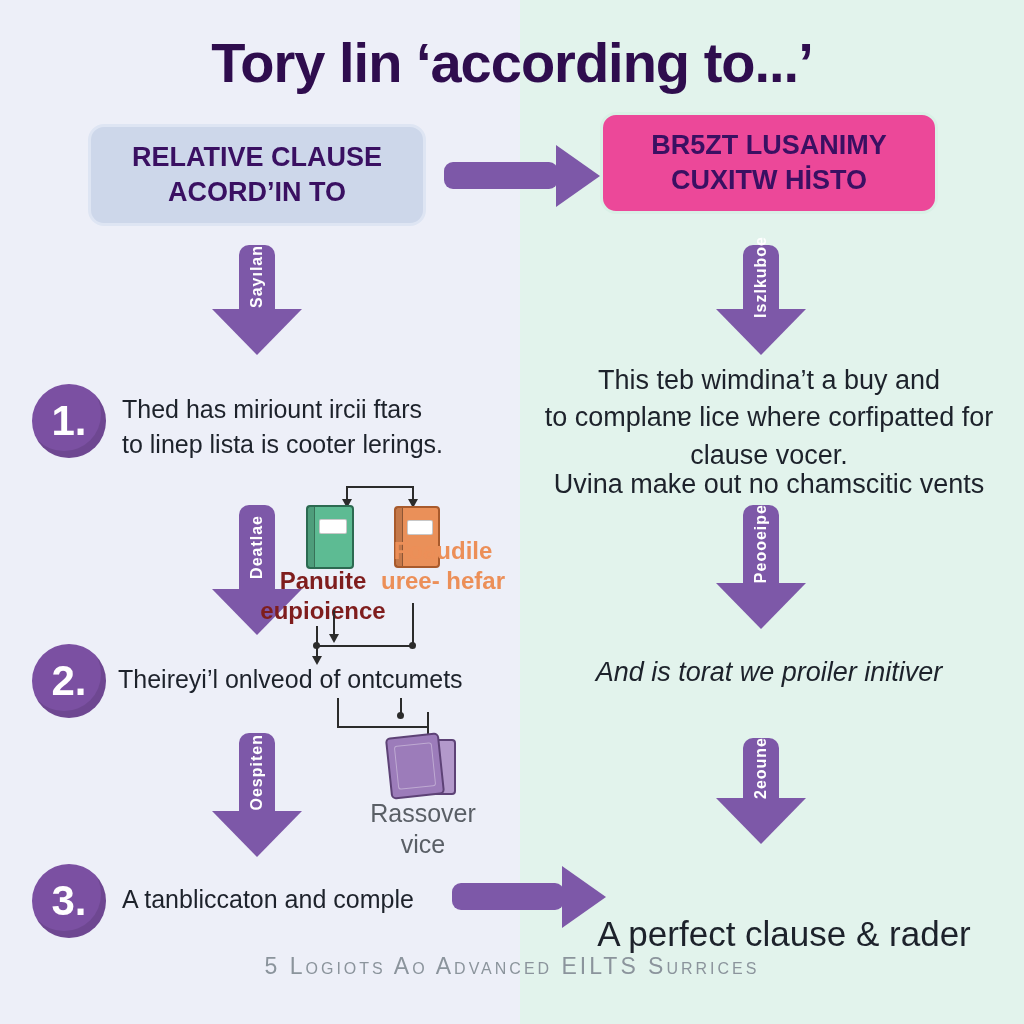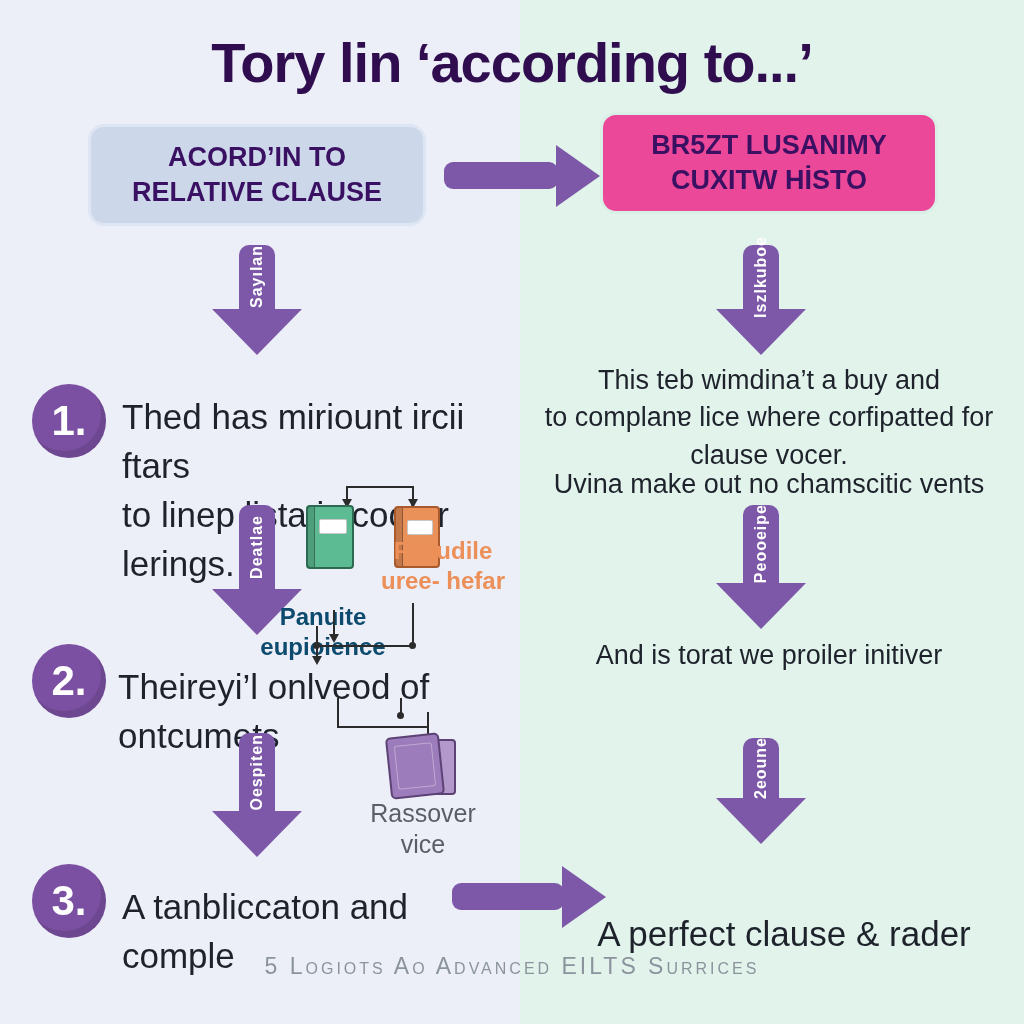--- a/index.html
+++ b/index.html
@@ -30,21 +30,21 @@
   .head  { width:0; height:0; border-left:45px solid transparent;
            border-right:45px solid transparent; border-top:46px solid #7d58a8; }
   .vlabel { writing-mode:vertical-rl; transform:rotate(180deg); color:#ffffff;
             font-weight:bold; font-size:16px; letter-spacing:1px; white-space:nowrap; }
 
   .numcircle { position:absolute; width:74px; height:74px; border-radius:50%;
                background:#7b50a2; color:#ffffff; font-size:42px; font-weight:bold;
                display:flex; align-items:center; justify-content:center;
                box-shadow: inset -5px -7px 0 rgba(0,0,0,0.10); }
 
-  .step-text { position:absolute; color:#1d222b; font-size:35px; line-height:1.4; }
+  .step-text { position:absolute; color:#1d222b; font-size:25px; line-height:1.4; }
   .rc-text   { position:absolute; left:530px; width:478px; text-align:center;
                color:#1d222b; font-size:27px; line-height:1.38; }
 
   .book { position:absolute; border:2px solid; border-radius:4px; }
   .book-green  { left:306px; top:505px; width:48px; height:64px; background:#5dbb93; border-color:#2c6a51; }
   .book-orange { left:394px; top:506px; width:46px; height:62px; background:#ea9059; border-color:#a85a2c; }
   .spine { position:absolute; left:0; top:0; width:7px; height:100%;
            background:rgba(0,0,0,0.16); border-right:1px solid rgba(0,0,0,0.28); }
   .blabel { position:absolute; left:11px; top:12px; right:5px; height:15px;
             background:#ffffff; border:1px solid rgba(0,0,0,0.22); border-radius:2px; }
@@ -52,21 +52,21 @@
   .book-purple-wrap { position:absolute; left:388px; top:735px; width:70px; height:64px; }
   .pback { position:absolute; left:16px; top:4px; width:52px; height:56px;
            background:#b399cb; border:2px solid #5d4276; border-radius:4px; }
   .pfront { position:absolute; left:0; top:0; width:54px; height:62px;
             background:#9c7cba; border:2px solid #5d4276; border-radius:5px;
             transform:rotate(-6deg); }
   .pinner { position:absolute; left:6px; top:7px; right:6px; bottom:7px;
             border:1px solid rgba(255,255,255,0.35); border-radius:3px; }
 
   .book-label { position:absolute; text-align:center; font-size:24px; font-weight:bold; line-height:1.25; }
-  .lbl-green  { left:258px; top:566px; width:130px; color:#0c4a6e;margin-top:36px; }
+  .lbl-green  { left:258px; top:566px; width:130px; color:#7f1d1d; }
   .lbl-orange { left:378px; top:536px; width:130px; color:#ec8f58; }
   .lbl-purple { left:358px; top:798px; width:130px; color:#5a5f66; font-weight:normal; font-size:25px; }
 
   .cline { position:absolute; background:#2b2b2b; }
   .ahead { position:absolute; width:0; height:0; border-left:5px solid transparent;
            border-right:5px solid transparent; border-top:9px solid #2b2b2b; }
   .dot { position:absolute; width:7px; height:7px; background:#2b2b2b; border-radius:50%; }
 
   .footer { position:absolute; left:0; top:953px; width:1024px; text-align:center;
             color:#8b949c; font-size:23px; font-variant:small-caps; letter-spacing:3px; }
@@ -74,22 +74,22 @@
 </head>
 <body>
 
 <div id="canvas">
   <div class="bg-left"></div>
   <div class="bg-right"></div>
 
   <div class="title">Tory lin ‘according to...’</div>
 
   <div class="hdr-box hdr-left">
+    <span>RELATIVE CLAUSE</span>
     <span>ACORD’IN TO</span>
-    <span>RELATIVE CLAUSE</span>
   </div>
   <div class="hdr-box hdr-right">
     <span>BR5ZT LUSANIMY</span>
     <span>CUXITW HİSTO</span>
   </div>
 
   <div class="harrow" style="left:444px; top:162px; width:156px;">
     <div class="hshaft" style="width:114px;"></div>
     <div class="hhead" style="left:112px;"></div>
   </div>
@@ -168,21 +168,21 @@
   <div class="dot" style="left:313px; top:642px;"></div>
   <div class="dot" style="left:409px; top:642px;"></div>
   <div class="cline" style="left:316px; top:626px; width:2px; height:32px;"></div>
   <div class="ahead" style="left:312px; top:656px;"></div>
 
   <div class="numcircle" style="left:32px; top:644px;">
     <span>2.</span>
   </div>
   <div class="step-text" style="left:118px; top:662px; width:400px;">Theireyi’l onlveod of ontcumets</div>
 
-  <div class="rc-text" style="top:637px;">And is torat we proiler initiver</div>
+  <div class="rc-text" style="top:654px;font-style:italic;">And is torat we proiler initiver</div>
 
   <div class="cline" style="left:337px; top:698px; width:2px; height:30px;"></div>
   <div class="cline" style="left:400px; top:698px; width:2px; height:18px;"></div>
   <div class="cline" style="left:337px; top:726px; width:92px; height:2px;"></div>
   <div class="dot" style="left:397px; top:712px;"></div>
   <div class="cline" style="left:427px; top:712px; width:2px; height:24px;"></div>
   <div class="ahead" style="left:423px; top:734px;"></div>
 
   <div class="book-purple-wrap">
     <div class="pback"></div>

